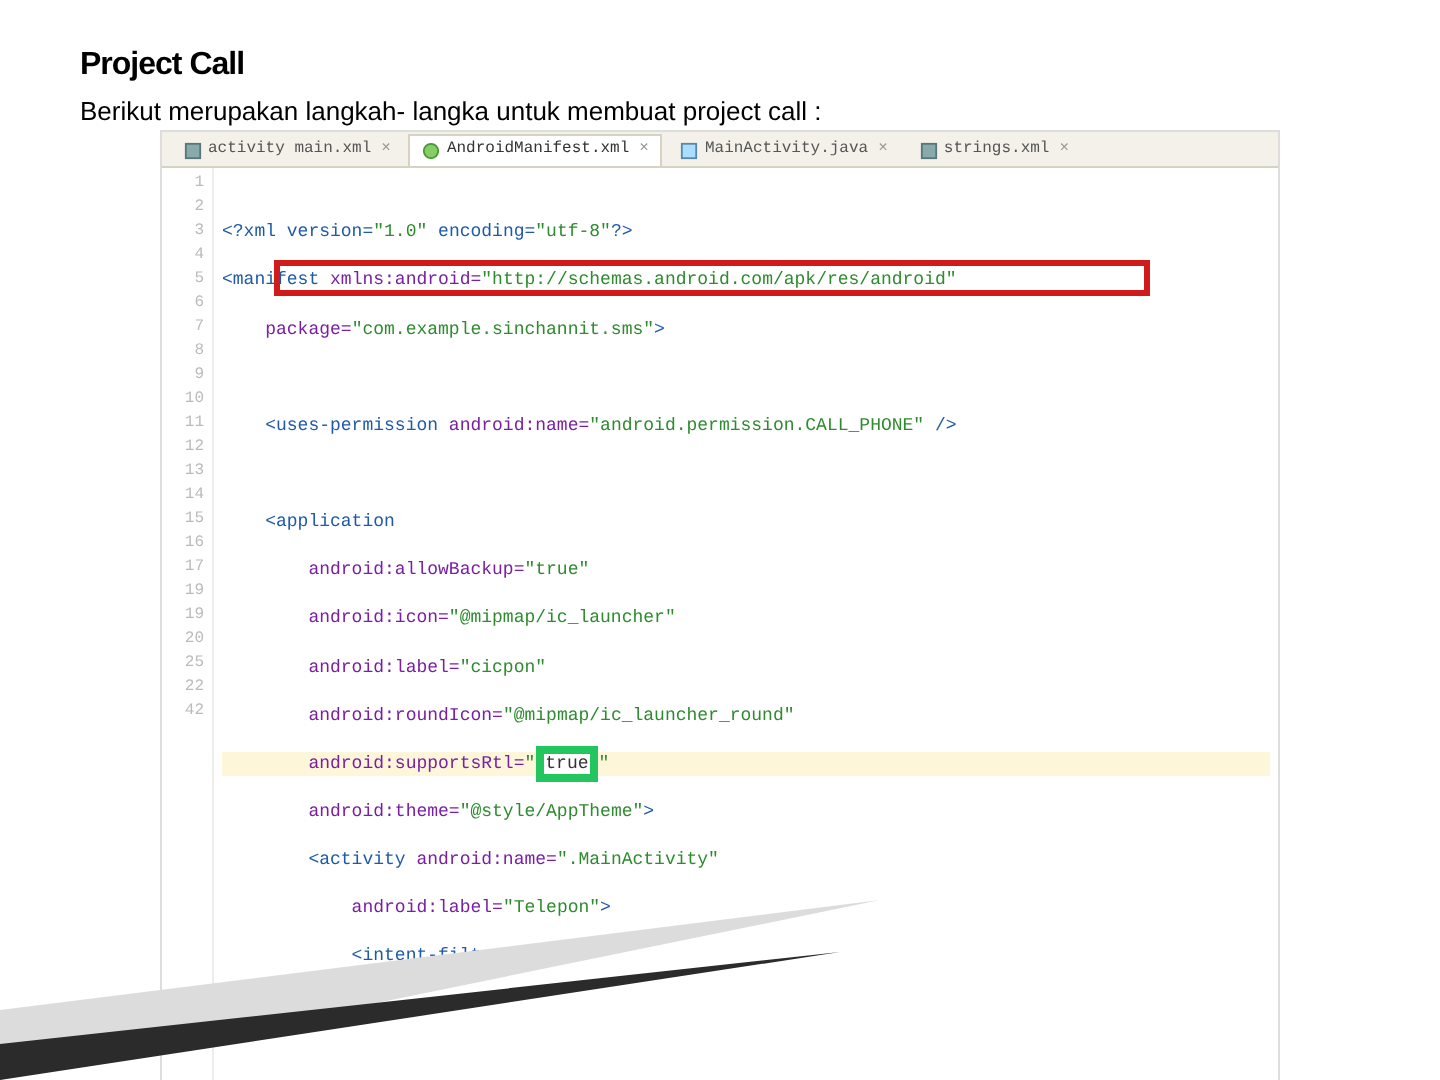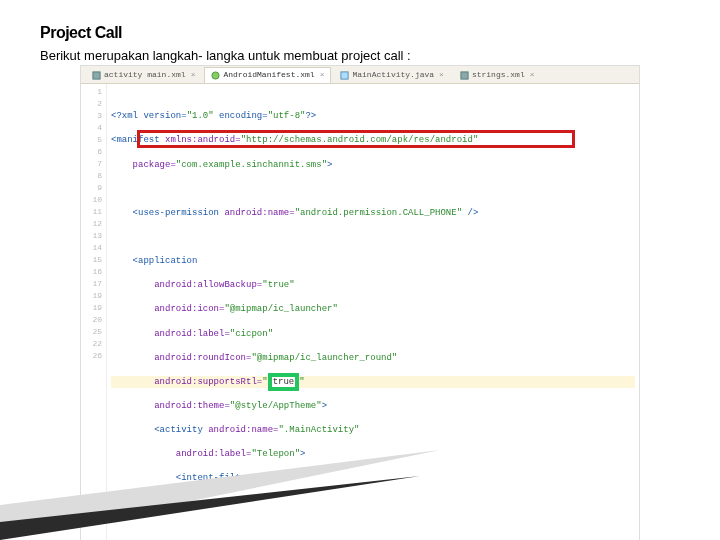--- a/index.html
+++ b/index.html
@@ -181,21 +181,21 @@
         <div>13</div>
         <div>14</div>
         <div>15</div>
         <div>16</div>
         <div>17</div>
         <div>19</div>
         <div>19</div>
         <div>20</div>
         <div>25</div>
         <div>22</div>
-        <div>26</div>
+        <div>42</div>
       </div>
       <div class="code">
         <div class="highlight-frame"></div>
 <div class="code-line"><span class="kw">&lt;?xml version=</span><span class="str">"1.0"</span><span class="kw"> encoding=</span><span class="str">"utf-8"</span><span class="kw">?&gt;</span></div>
 <div class="code-line"><span class="kw">&lt;manifest </span><span class="attr">xmlns:android=</span><span class="str">"http://schemas.android.com/apk/res/android"</span></div>
 <div class="code-line"><span class="attr">    package=</span><span class="str">"com.example.sinchannit.sms"</span><span class="kw">&gt;</span></div>
 <div class="code-line"> </div>
 <div class="code-line"><span class="kw">    &lt;uses-permission </span><span class="attr">android:name=</span><span class="str">"android.permission.CALL_PHONE"</span><span class="kw"> /&gt;</span></div>
 <div class="code-line"> </div>
 <div class="code-line"><span class="kw">    &lt;application</span></div>

